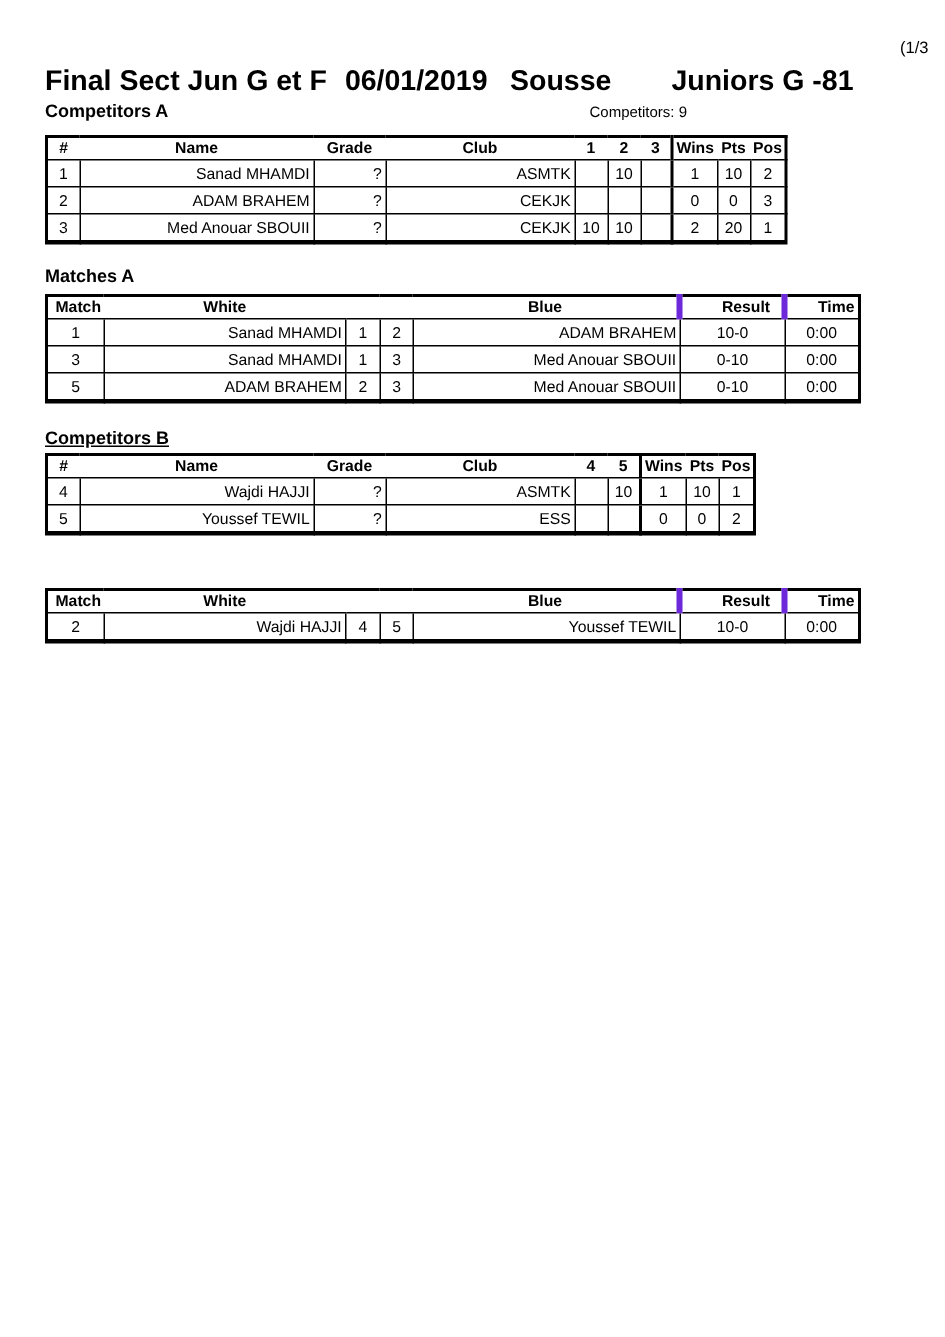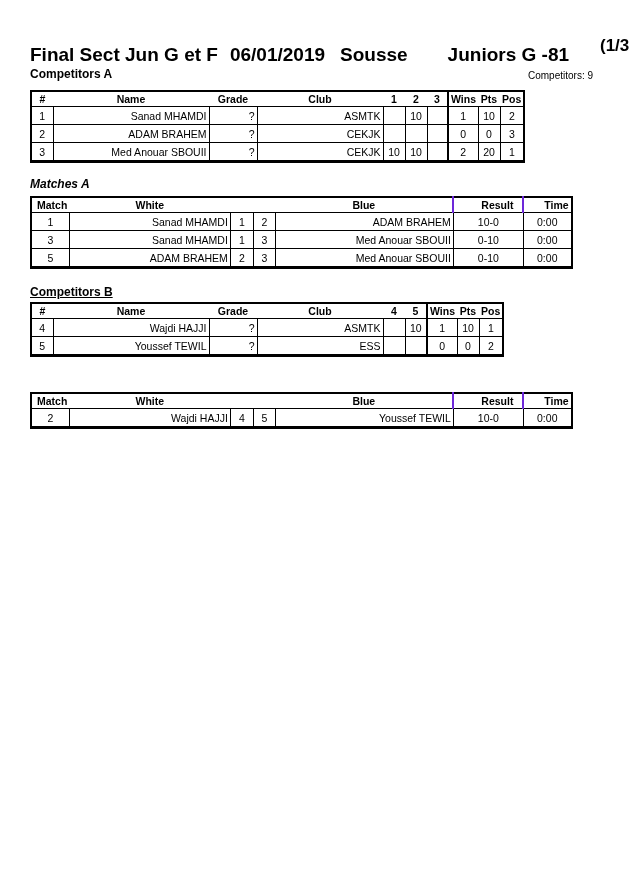--- a/index.html
+++ b/index.html
@@ -9,51 +9,51 @@
     font-family:"Liberation Sans", sans-serif;
   }
   .title {
     position:absolute; left:30px; top:45px; white-space:nowrap;
     font-size:19px; font-weight:bold; line-height:1;
   }
   .title .t1 { margin-right:12px;margin-top:44px; }
   .title .t2 { margin-right:15px;text-align:center; }
   .title .t3 { margin-right:40px; }
   .page-sup {
-    position:absolute; left:600px; top:36px; font-size:17px; white-space:nowrap;font-weight:bold;
+    position:absolute; left:600px; top:26px; font-size:11px; white-space:nowrap;
   }
   .heading { position:absolute; font-size:12px; font-weight:bold; text-align:left; line-height:1; }
   #heading-comp-a { left:30px; top:68px;  width:417px; }
-  #heading-match-a{ left:30px; top:178px; width:532px;font-style:italic; }
+  #heading-match-a{ left:30px; top:178px; width:532px; }
   #heading-comp-b { left:30px; top:286px; width:396px;text-decoration:underline; }
   #heading-match-b{ left:30px; top:374px; width:532px; }
   .count-label {
     position:absolute; left:393px; top:70px; width:200px;
-    text-align:right; font-size:10px;
+    text-align:left; font-size:10px;
   }
   table.tbl {
     position:absolute; border-collapse:collapse; table-layout:fixed;
     font-size:10.5px; border:2px solid #000; border-bottom-width:3px;
   }
   #tbl-comp-a  { left:30px; top:90px;  }
   #tbl-match-a { left:30px; top:196px; }
   #tbl-comp-b  { left:30px; top:302px; }
   #tbl-match-b { left:30px; top:392px; }
   .tbl th {
     font-weight:bold; height:14px; padding:0 2px;
     border-bottom:1px solid #000; white-space:nowrap; overflow:hidden;
   }
   .tbl td {
     height:17px; padding:0 2px; border:1px solid #000;
     white-space:nowrap; overflow:hidden; vertical-align:middle;
   }
   .tbl .ac { text-align:center; }
   .tbl .al { text-align:right; padding-left:5px; }
   .tbl .thickL { border-left:2px solid #000; }
-  .tbl .divL   { border-left:2px solid #6d28d9;padding-left:20px; }
+  .tbl .divL   { border-left:4px solid #6d28d9;padding-left:20px; }
 </style>
 </head>
 <body>
 
 <div class="page">
 
   <div class="title">
     <span class="t1">Final Sect Jun G et F</span><span class="t2">06/01/2019</span><span class="t3">Sousse</span><span>Juniors G -81</span>
   </div>
   <div class="page-sup">(1/3</div>

